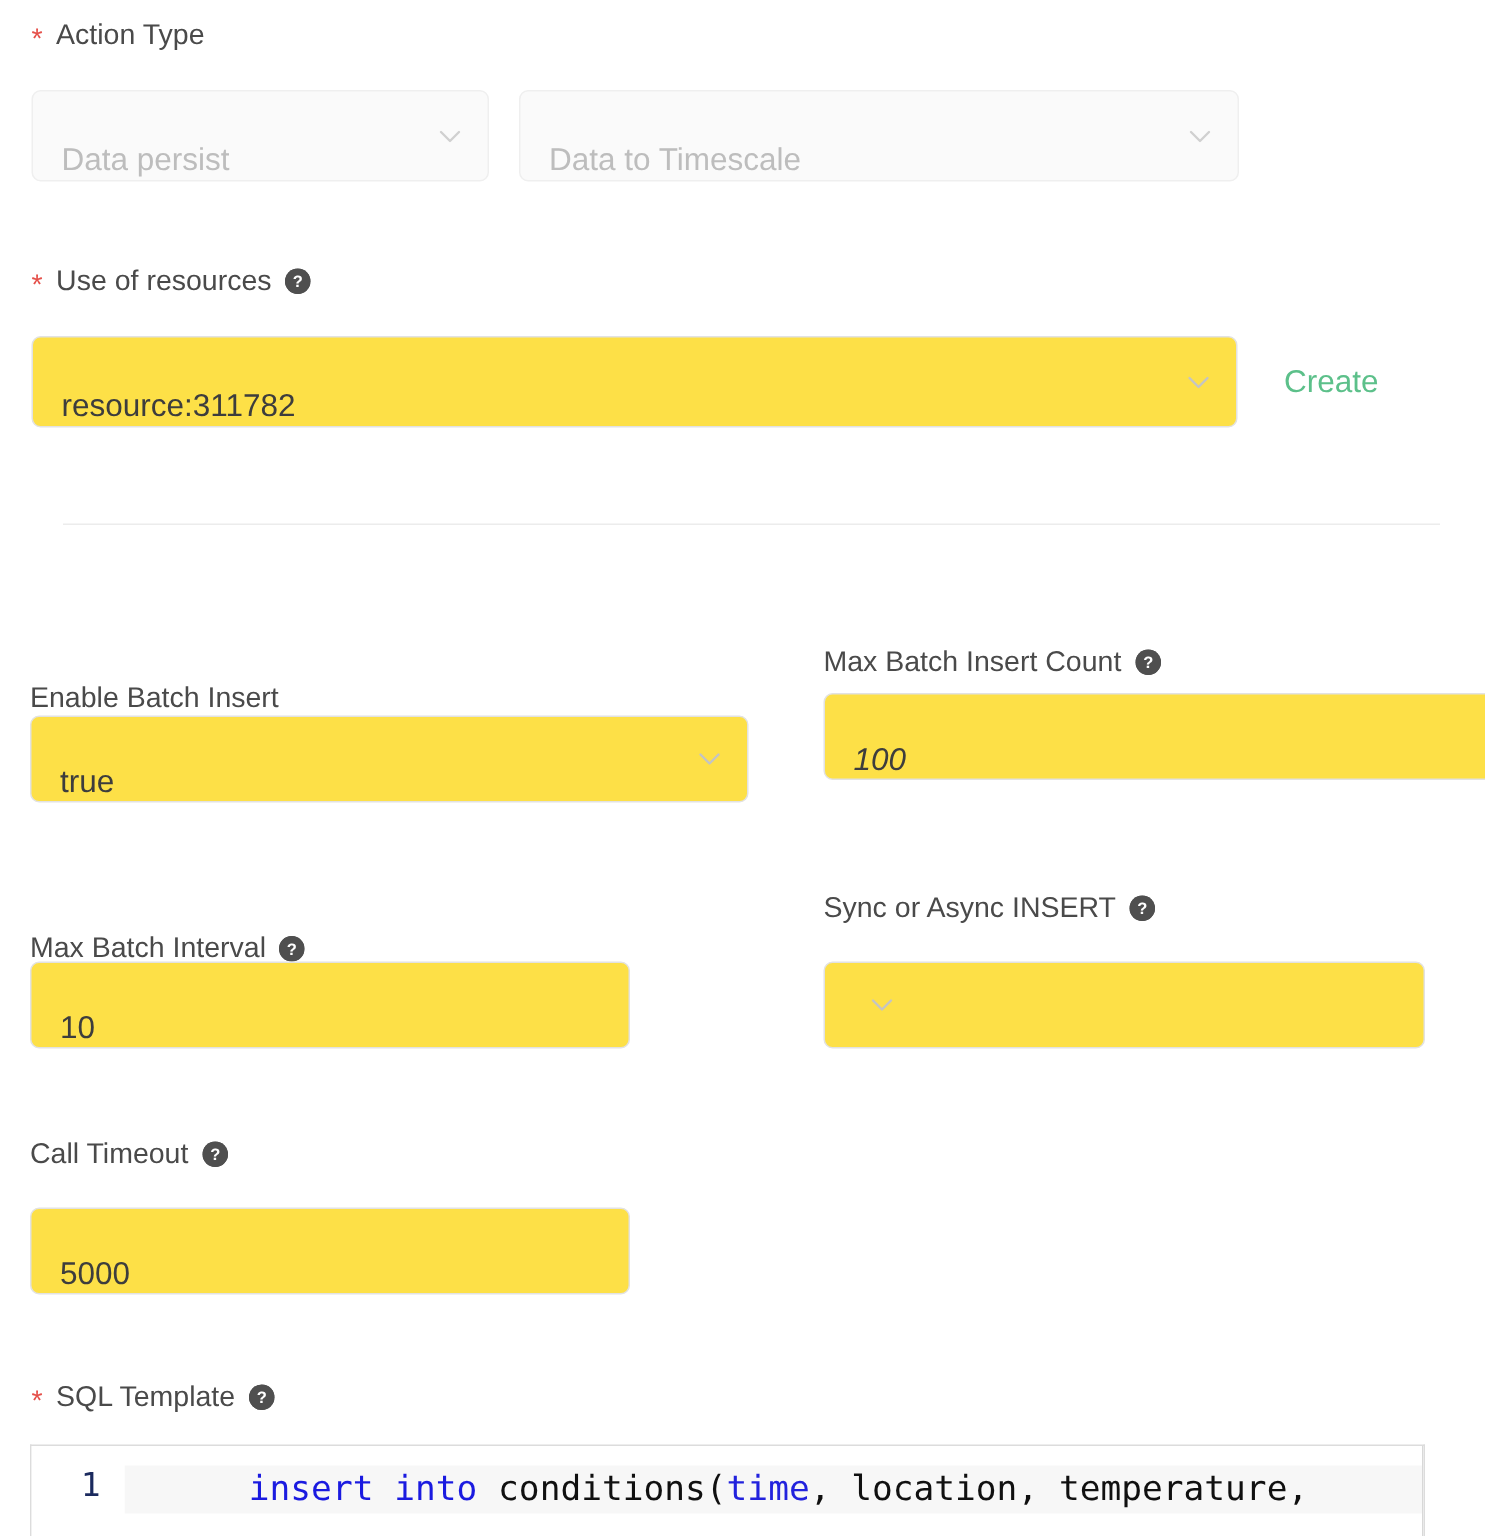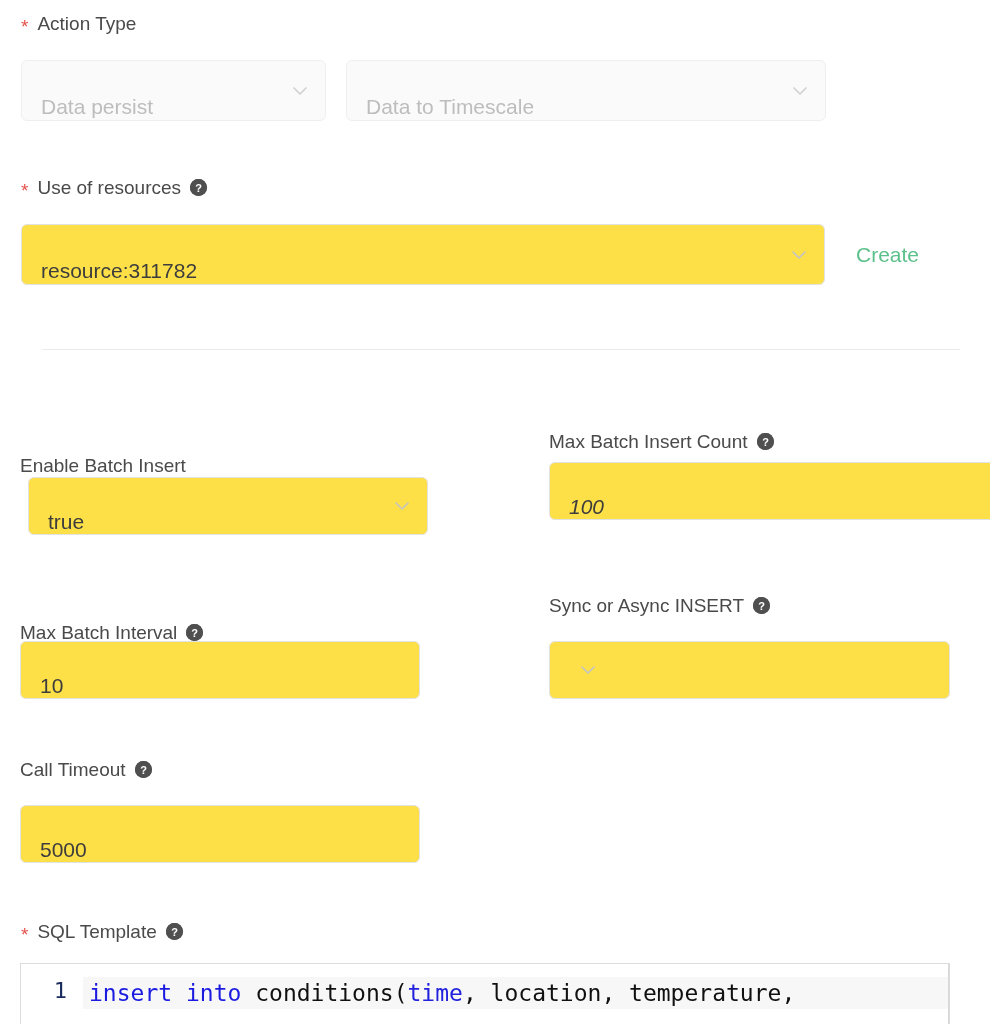--- a/index.html
+++ b/index.html
@@ -109,21 +109,21 @@
   #dd-action-type  { position:absolute; left:21px; top:60px; width:305px; height:61px; }
   #dd-action-sub   { position:absolute; left:346px; top:60px; width:480px; height:61px; }
 
   #lbl-resources   { position:absolute; left:21px; top:178px; }
   #dd-resources    { position:absolute; left:21px; top:224px; width:804px; height:61px; }
   #btn-create      { position:absolute; left:856px; top:243px; }
 
   #divider-1       { position:absolute; left:42px; top:349px; width:918px; }
 
   #lbl-batch-enable{ position:absolute; left:20px; top:408px;margin-top:48px; }
-  #dd-batch-enable { position:absolute; left:28px; top:477px; width:400px; height:58px; }
+  #dd-batch-enable { position:absolute; left:20px; top:477px; width:479px; height:58px; }
   #lbl-batch-count { position:absolute; left:549px; top:432px; }
   #in-batch-count  { position:absolute; left:549px; top:462px; width:477px; height:58px;font-style:italic; }
 
   #lbl-batch-int   { position:absolute; left:20px; top:623px;justify-content:space-between; }
   #in-batch-int    { position:absolute; left:20px; top:641px; width:400px; height:58px; }
   #lbl-sync        { position:absolute; left:549px; top:596px; }
   #dd-sync         { position:absolute; left:549px; top:641px; width:401px; height:58px; }
 
   #lbl-timeout     { position:absolute; left:20px; top:760px; }
   #in-timeout      { position:absolute; left:20px; top:805px; width:400px; height:58px; }
@@ -166,20 +166,21 @@
     background: #f7f7f7;
     height: 32px;
     display: flex;
     align-items: center;
     font-family: "DejaVu Sans Mono", monospace;
     font-size: 23px;
     line-height: 1;
     white-space: pre;
     color: #101010;
     padding-left: 6px;
+    justify-content: center;
   }
   .tok-kw  { color: #1a1ae0; }
   .tok-fn  { color: #2222dd; }
   .tok-txt { color: #101010; }
   .editor-rule {
     position: absolute;
     right: 0;
     top: 0;
     bottom: 0;
     width: 1px;

